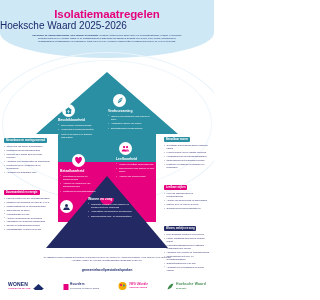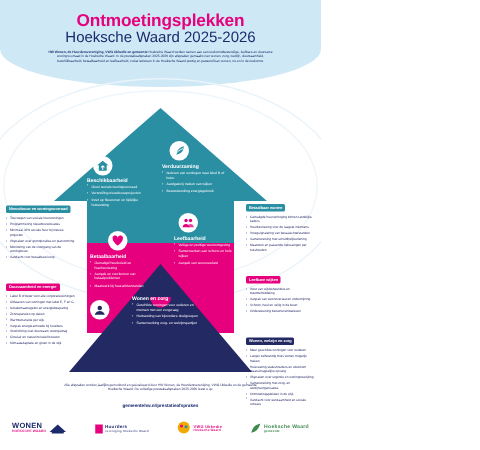--- a/index.html
+++ b/index.html
@@ -25,21 +25,21 @@
   }
   .title {
     position: absolute; left: 0; top: 8px; width: 214px;
     text-align: center;
     font-size: 11.5px; font-weight: bold;
     color: #e6007e;
     letter-spacing: -0.1px;
   }
   .subtitle {
     position: absolute; left: 0; top: 20px; width: 214px;
-    text-align: center;
+    text-align: left;
     font-size: 10px; font-weight: normal;
     color: #1b2a6b;
   }
   .intro {
     position: absolute; left: 30px; top: 34px; width: 154px;
     text-align: center;
     font-size: 2.2px; line-height: 1.45;
     color: #1b2a6b;
   }
   .intro b { font-weight: bold; }
@@ -128,21 +128,21 @@
   .logo-pink .l2 { font-size: 2.1px; color: #e6007e; }
   .logo-hw .l1 { font-size: 3.4px; font-weight: bold; color: #3f8a4f; }
   .logo-hw .l2 { font-size: 2.1px; color: #3f8a4f; }
 </style>
 </head>
 <body>
 
 <div id="poster">
 
   <div class="header-bg"></div>
-  <div class="title">Ontmoetingsplekken</div>
+  <div class="title">Isolatiemaatregelen</div>
   <div class="subtitle">Hoeksche Waard 2025-2026</div>
   <div class="intro">
     <b>HW Wonen, de Huurdersvereniging, VWG Ukkedie en gemeente</b>
     <span>Hoeksche Waard werken samen aan een toekomstbestendige, leefbare en duurzame woningvoorraad in de Hoeksche Waard. In de prestatieafspraken 2025-2026 zijn afspraken gemaakt over wonen, zorg, welzijn, duurzaamheid, beschikbaarheid, betaalbaarheid en leefbaarheid, zodat iedereen in de Hoeksche Waard prettig en passend kan wonen, nu en in de toekomst.</span>
   </div>
 
   <div class="arc arc1"></div>
   <div class="arc arc2"></div>
 
   <div class="diagram">

